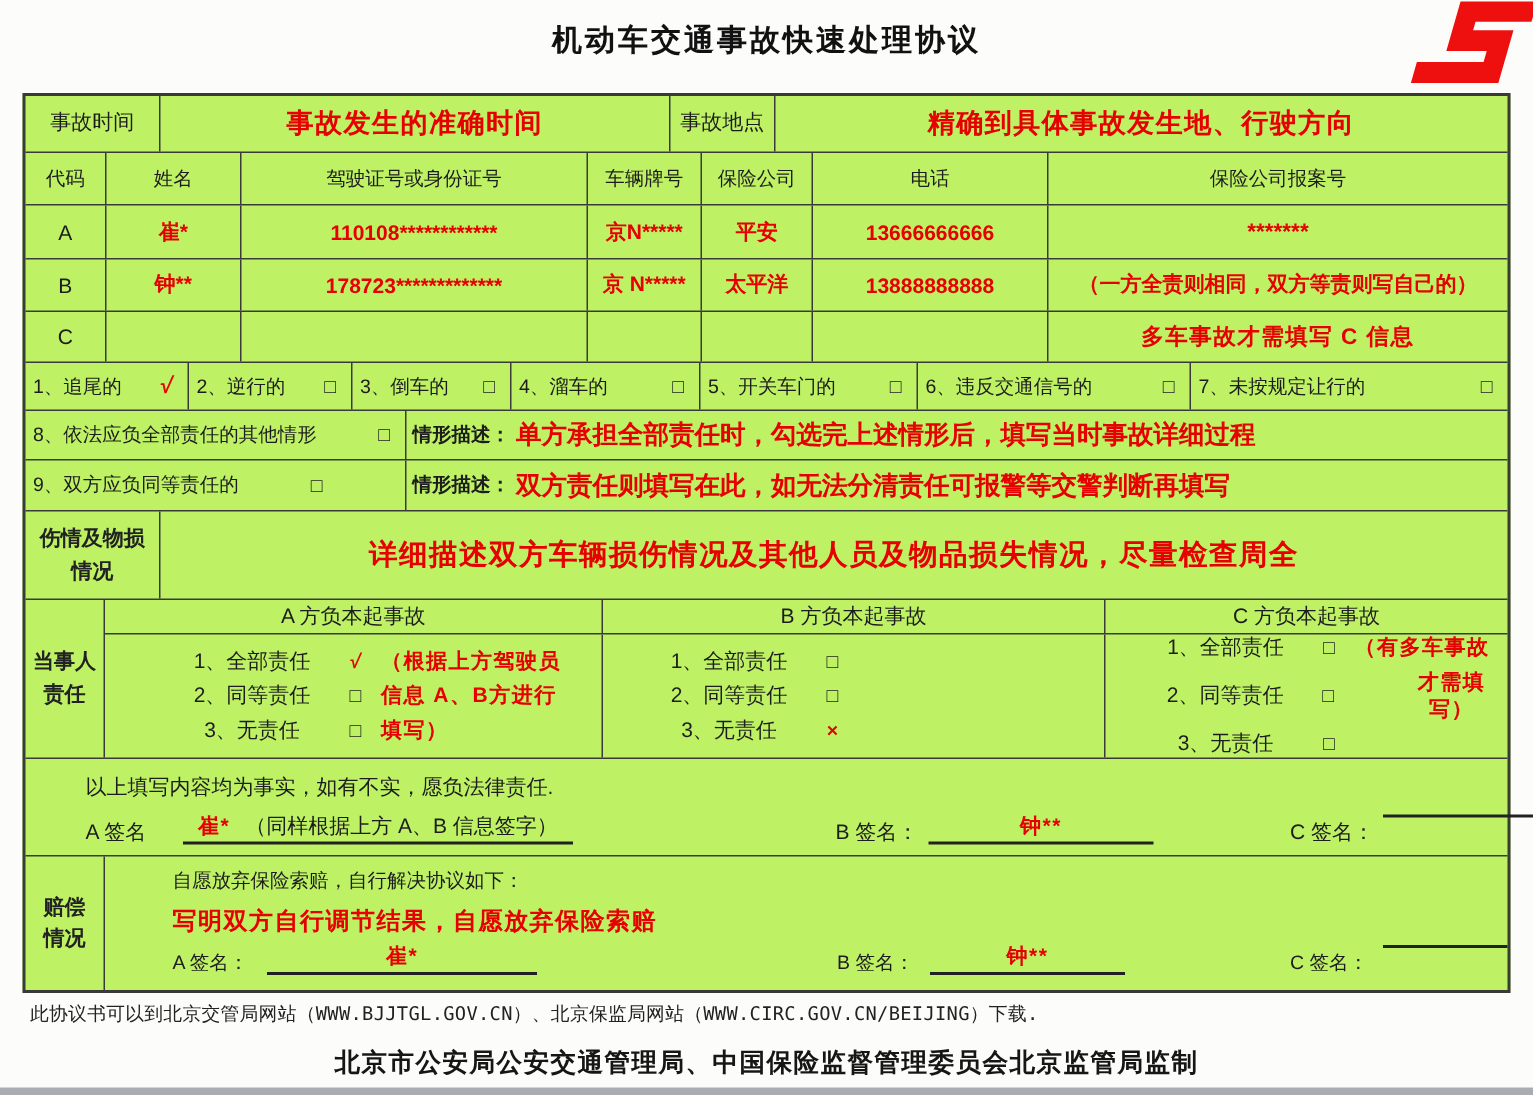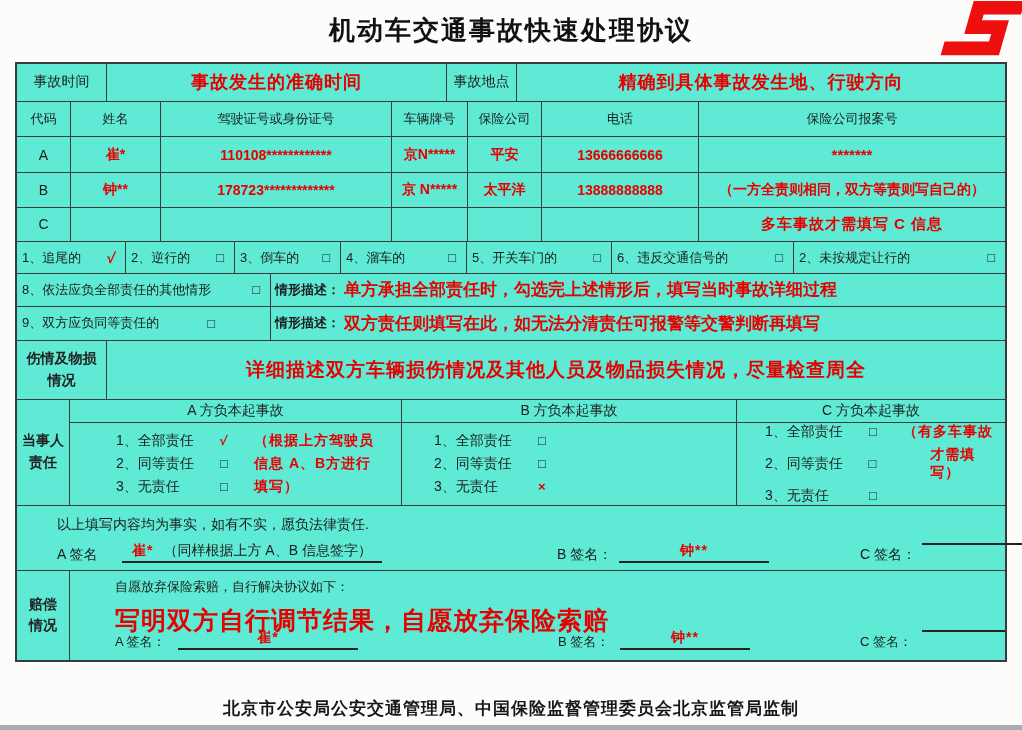--- a/index.html
+++ b/index.html
@@ -4,32 +4,32 @@
 <style>
   * { margin:0; padding:0; box-sizing:border-box; }
   html,body { background:#e8e8e8; }
   .sheet {
     position:relative; width:1022px; height:730px; margin:0 auto;
     background:#fcfcfa; overflow:hidden;
     font-family:"Liberation Sans", sans-serif; color:#1d1d1d;
   }
   .title {
     position:absolute; top:13px; left:0; width:100%;
-    text-align:center; font-size:26px; font-weight:bold; letter-spacing:2px; color:#111;
+    text-align:center; font-size:20px; font-weight:bold; letter-spacing:2px; color:#111;
   }
   .logo { position:absolute; top:1px; right:6px; transform:skewX(-16deg); }
   .tbl {
     position:absolute; left:15px; top:62px; width:992px; height:600px;
-    border:2px solid #3a3a3a; background:#5eead4; display:flex; flex-direction:column;
+    border:2px solid #3a3a3a; background:#bef264; display:flex; flex-direction:column;
   }
   .row { display:flex; border-bottom:1px solid #3a3a3a; }
   .tbl > .row:last-child, .stack > .row:last-child { border-bottom:none; }
   .cell { border-right:1px solid #3a3a3a; display:flex; align-items:center; justify-content:center; overflow:hidden; }
   .row > .cell:last-child { border-right:none; }
-  .stack { flex:1; display:flex; flex-direction:column; }
+  .stack { flex:1; display:flex; flex-direction:column;text-align:center; }
   .lab { font-size:14px; flex-direction:column; line-height:1.55; font-weight:bold; color:#222; }
   .grow { flex:1; }
   .left { justify-content:flex-start; }
   .red { color:#e60000; }
   .bold { font-weight:bold; }
   .f13 { font-size:13px; } .f14 { font-size:14px; } .f15 { font-size:15px; }
   .ann { font-size:18px; font-weight:bold; color:#e60000; letter-spacing:1px; }
   .mark { margin-left:auto; margin-right:10px; font-size:13px; color:#222; }
   .chk { color:#e60000; font-weight:bold; font-size:15px; transform:skewX(-8deg); }
   .cross { color:#e60000; font-weight:bold; font-size:16px; }
@@ -130,21 +130,21 @@
           </div>
           <div class="cell left f13" style="width:145px;padding-left:5px">
             <span>5、开关车门的</span>
             <span class="mark">□</span>
           </div>
           <div class="cell left f13" style="width:182px;padding-left:5px">
             <span>6、违反交通信号的</span>
             <span class="mark">□</span>
           </div>
           <div class="cell left f13 grow" style="padding-left:5px">
-            <span>2、未按规定让行的</span>
+            <span>7、未按规定让行的</span>
             <span class="mark">□</span>
           </div>
         </div>
         <div class="row" style="height:33px">
           <div class="cell left f13" style="width:254px;padding-left:5px">
             <span>8、依法应负全部责任的其他情形</span>
             <span class="mark">□</span>
           </div>
           <div class="cell left grow" style="padding-left:4px;gap:4px">
             <span class="f13 bold">情形描述：</span>
@@ -254,34 +254,35 @@
       </div>
     </div>
 
     <div class="row" style="height:90px">
       <div class="cell lab" style="width:53px">
         <span>赔偿</span>
         <span>情况</span>
       </div>
       <div class="cell grow left" style="position:relative;align-items:flex-start;flex-direction:column">
         <div class="f13" style="margin:7px 0 0 45px">自愿放弃保险索赔，自行解决协议如下：</div>
-        <div class="red bold" style="font-size:25px;letter-spacing:1px;margin:8px 0 0 45px">写明双方自行调节结果，自愿放弃保险索赔</div>
+        <div class="red bold" style="font-size:16px;letter-spacing:1px;margin:8px 0 0 45px">写明双方自行调节结果，自愿放弃保险索赔</div>
         <span class="abs f13" style="left:45px;top:62px">A 签名：</span>
         <span class="abs sigline" style="left:108px;top:58px;min-width:180px">
           <span class="signame">崔*</span>
         </span>
         <span class="abs f13" style="left:488px;top:62px">B 签名：</span>
         <span class="abs sigline" style="left:550px;top:58px;min-width:130px">
           <span class="signame">钟**</span>
         </span>
         <span class="abs f13" style="left:790px;top:62px">C 签名：</span>
         <span class="abs sigline" style="left:852px;top:58px;min-width:118px">
           <span class="signame"></span>
         </span>
       </div>
     </div>
 
   </div>
 
+  <div class="footer1">此协议书可以到北京交管局网站（WWW.BJJTGL.GOV.CN）、北京保监局网站（WWW.CIRC.GOV.CN/BEIJING）下载.</div>
   <div class="footer2">北京市公安局公安交通管理局、中国保险监督管理委员会北京监管局监制</div>
   <div class="botbar"></div>
 
 </div>
 
 </body></html>

